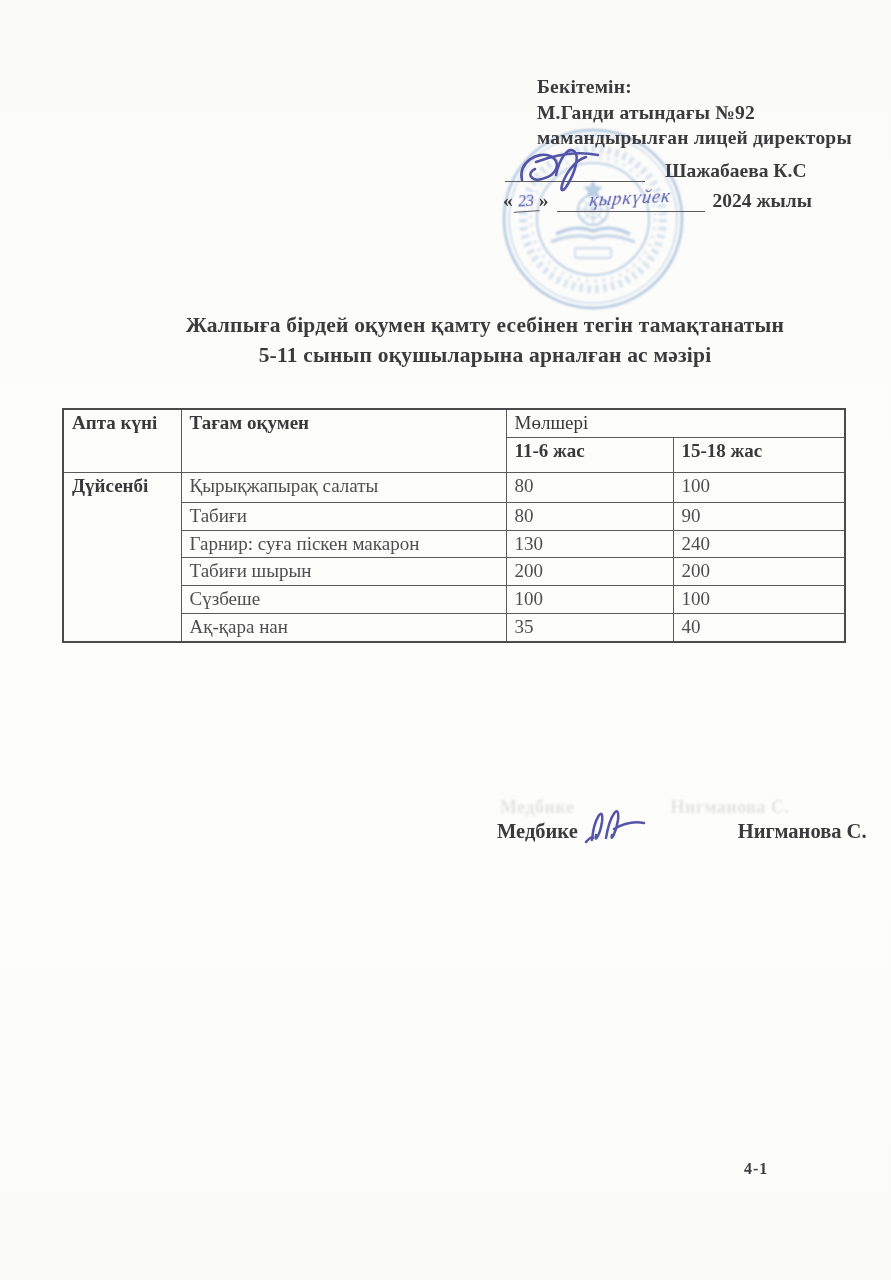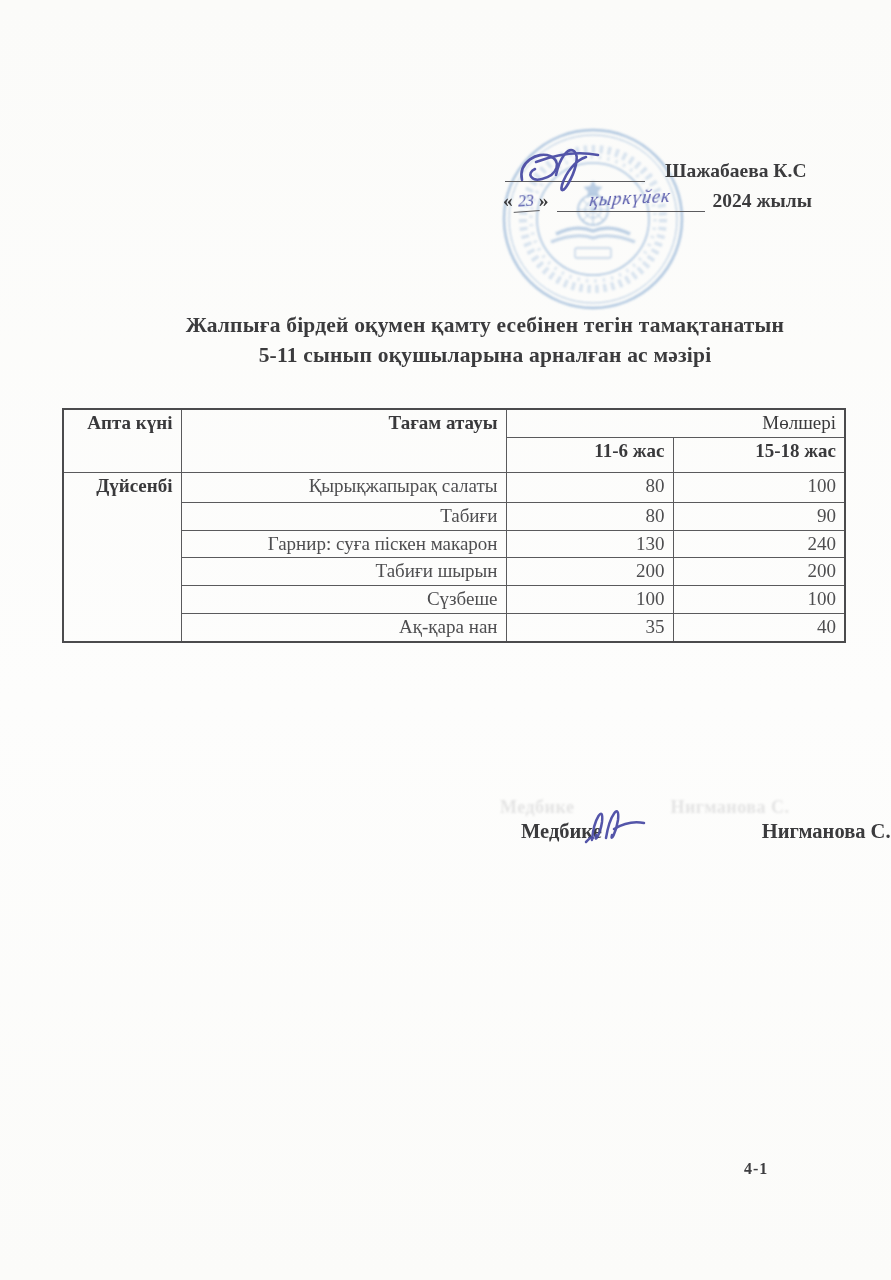--- a/index.html
+++ b/index.html
@@ -68,41 +68,41 @@
     color:#3b3b3d;
   }
 
   
   .menu-wrap { position:absolute; left:62px; top:408px; z-index:2; }
   table.menu {
     border-collapse:collapse; table-layout:fixed; width:782px;
     font-size:19px; color:#4e4e50;
   }
   table.menu th, table.menu td {
-    border:1.5px solid #5a5a5c; vertical-align:top; text-align:right;
+    border:1.5px solid #5a5a5c; vertical-align:top; text-align:left;
     padding:2px 8px; line-height:1.2; overflow:hidden; white-space:nowrap;
   }
   table.menu { border:2px solid #4b4b4d; }
   th.h-day    { width:118px; font-weight:bold; color:#39393b; padding-left:12px; padding-top:5px; }
   th.h-dish   { width:325px; font-weight:bold; color:#39393b; text-align:center; padding-top:5px; }
   th.h-amount { font-weight:normal; color:#39393b; text-align:center; height:27px; }
   th.h-age    { font-weight:bold; color:#39393b; height:35px; padding-top:6px; }
   td.c-day  { font-weight:bold; color:#39393b; padding-left:12px; padding-top:6px; }
   td.c-dish { padding-left:10px; }
   tr.body-row { height:25px; }
   tr.body-row.first { height:30px; }
 
   
   .ghost-row {
     position:absolute; left:500px; top:797px; z-index:1;
     font-weight:bold; font-size:18px; color:#8a8a8e; opacity:.22;
     filter:blur(1.2px); white-space:nowrap; letter-spacing:.5px;
   }
   .ghost-row .gap { display:inline-block; width:96px; }
-  .nurse-row { position:absolute; left:521px; top:820px; z-index:2; white-space:nowrap; }
+  .nurse-row { position:absolute; left:497px; top:820px; z-index:2; white-space:nowrap; }
   .nurse-label, .nurse-name { font-weight:bold; font-size:20.5px; color:#3b3b3d; }
   .nurse-name { margin-left:160px; }
   .nurse-sig { position:absolute; left:578px; top:798px; z-index:3; }
 
   .page-number {
     position:absolute; left:744px; top:1160px; z-index:2;
     font-weight:bold; font-size:16px; color:#3e3e40; letter-spacing:1px;
   }
 </style>
 </head>
@@ -131,20 +131,25 @@
 
       <path d="M58,110 Q78,100 95,107 Q112,100 132,110" stroke-width="3.4" opacity="0.85"></path>
       <path d="M53,118 Q78,108 95,114 Q112,108 137,118" stroke-width="3" opacity="0.7"></path>
 
       <path d="M95,56 l3,6 6.5,1 -4.5,4.5 1,6.5 -6,-3.2 -6,3.2 1,-6.5 -4.5,-4.5 6.5,-1 z" fill="#a7c1dd" stroke="none" opacity="0.85"></path>
 
       <rect x="77" y="124" width="36" height="10" rx="2" stroke-width="1.3" opacity="0.8"></rect>
     </g>
   </svg>
 
+  <div class="approval">
+    <div class="ln">Бекітемін:</div>
+    <div class="ln">М.Ганди атындағы №92</div>
+    <div class="ln">мамандырылған лицей директоры</div>
+  </div>
 
   <div class="sig-row">
     <span class="sig-line"></span><span class="sig-name">Шажабаева К.С</span>
   </div>
 
   <svg class="director-sig" width="120" height="58" viewBox="0 0 120 58">
     <g fill="none" stroke="#4b4da5" stroke-width="2.6" stroke-linecap="round" opacity="0.95">
       <path d="M10,38 C6,20 26,9 38,14 C50,19 46,33 30,37 C19,40 14,31 23,27"></path>
       <path d="M44,33 C48,15 56,5 62,9 C68,14 63,30 56,42 C52,49 48,51 50,43 C54,30 64,18 74,15"></path>
       <path d="M24,20 C45,12 66,9 86,13"></path>
@@ -164,21 +169,21 @@
     <table class="menu">
       <colgroup>
         <col style="width:118px">
           <col style="width:325px">
           <col style="width:167px">
           <col style="width:172px">
       </colgroup>
       <thead>
         <tr style="height:27px">
           <th class="h-day" rowspan="2">Апта күні</th>
-          <th class="h-dish" rowspan="2">Тағам атауы</th>
+          <th class="h-dish" rowspan="2">Тағам оқумен</th>
           <th class="h-amount" colspan="2">Мөлшері</th>
         </tr>
         <tr style="height:35px">
           <th class="h-age">11-6 жас</th>
           <th class="h-age">15-18 жас</th>
         </tr>
       </thead>
       <tbody>
         <tr class="body-row first">
           <td class="c-day" rowspan="6">Дүйсенбі</td>

